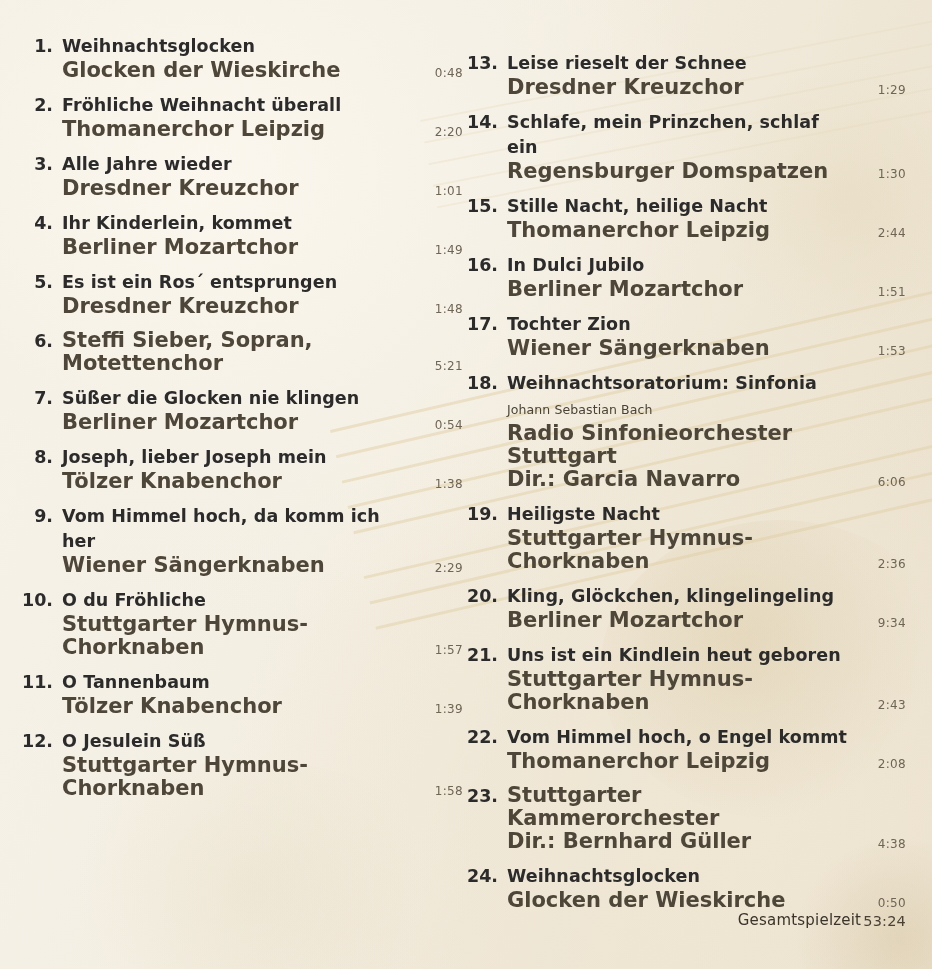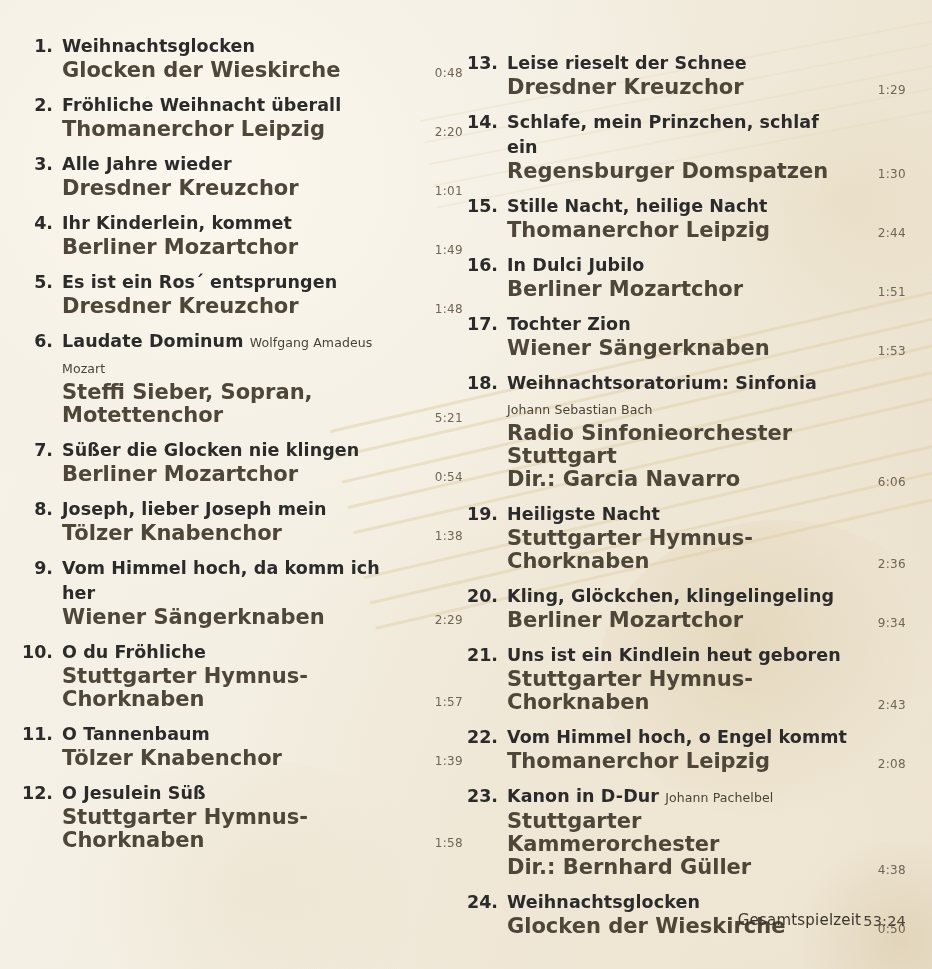--- a/index.html
+++ b/index.html
@@ -217,21 +217,20 @@
           <div class="num">5.</div>
           <div class="body">
             <div class="title"><span>Es ist ein Ros´ entsprungen</span></div>
             <div class="perf">Dresdner Kreuzchor</div>
           </div>
           <div class="timewrap">1:48</div>
         </div>
         <div class="track">
           <div class="num">6.</div>
           <div class="body">
-            <div class="title"><span>Laudate Dominum</span> <span class="composer">Wolfgang Amadeus Mozart</span></div>
             <div class="perf">Steffi Sieber, Sopran, Motettenchor</div>
           </div>
           <div class="timewrap">5:21</div>
         </div>
         <div class="track">
           <div class="num">7.</div>
           <div class="body">
             <div class="title"><span>Süßer die Glocken nie klingen</span></div>
             <div class="perf">Berliner Mozartchor</div>
           </div>
@@ -356,21 +355,20 @@
           <div class="num">22.</div>
           <div class="body">
             <div class="title"><span>Vom Himmel hoch, o Engel kommt</span></div>
             <div class="perf">Thomanerchor Leipzig</div>
           </div>
           <div class="timewrap">2:08</div>
         </div>
         <div class="track">
           <div class="num">23.</div>
           <div class="body">
-            <div class="title"><span>Kanon in D-Dur</span> <span class="composer">Johann Pachelbel</span></div>
             <div class="perf">Stuttgarter Kammerorchester</div>
             <div class="perf">Dir.: Bernhard Güller</div>
           </div>
           <div class="timewrap">4:38</div>
         </div>
         <div class="track">
           <div class="num">24.</div>
           <div class="body">
             <div class="title"><span>Weihnachtsglocken</span></div>
             <div class="perf">Glocken der Wieskirche</div>

